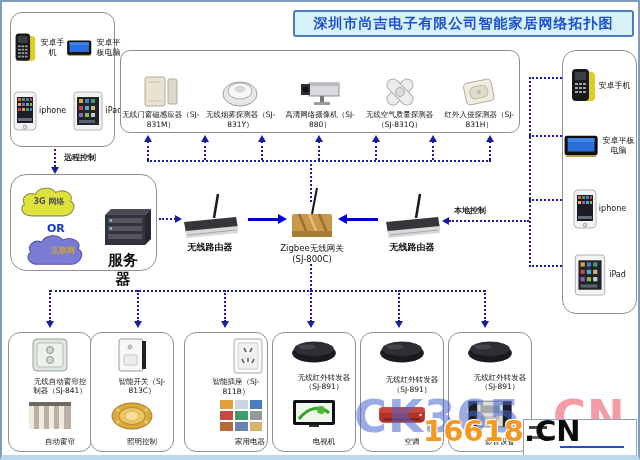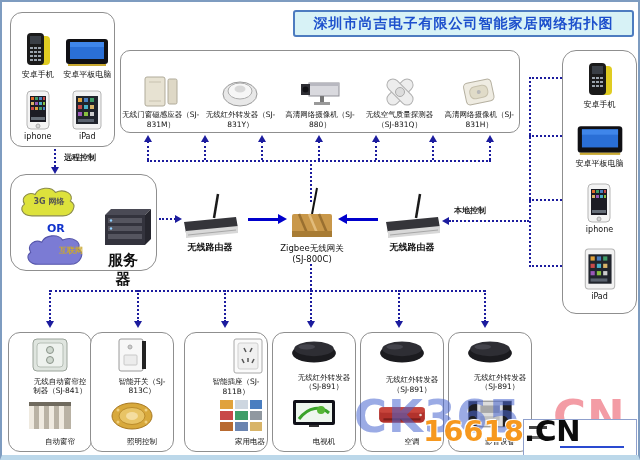--- a/index.html
+++ b/index.html
@@ -2,21 +2,21 @@
 <html><head>
 <meta charset="utf-8">
 <style>
   html,body{margin:0;padding:0;background:#e8eef4;}
   #stage{position:relative;width:640px;height:460px;background:#ffffff;
          border:2px solid #7e9cc0;border-bottom:5px solid #bcd8ea;box-sizing:border-box;
          font-family:"DejaVu Sans","Liberation Sans",sans-serif;overflow:hidden;}
   .box{position:absolute;border:1px solid #8f8f8f;border-radius:14px;background:#fff;box-sizing:border-box;}
   .lbl{font-size:8px;color:#111;text-align:center;line-height:1.25;}
   .lbl.b{font-weight:bold;}
-  .ditem{display:flex;flex-direction:column;align-items:center;justify-content:flex-end;gap:2px;}
+  .ditem{display:flex;align-items:center;justify-content:flex-end;gap:2px;}
   
   .dh{position:absolute;height:0;border-top:2px dotted #1c1c9e;}
   .dv{position:absolute;width:0;border-left:2px dotted #1c1c9e;}
   .ah{position:absolute;width:0;height:0;}
   .ah.up{border-left:4px solid transparent;border-right:4px solid transparent;border-bottom:7px solid #1c1c9e;}
   .ah.down{border-left:4px solid transparent;border-right:4px solid transparent;border-top:7px solid #1c1c9e;}
   .ah.left{border-top:4px solid transparent;border-bottom:4px solid transparent;border-right:7px solid #1c1c9e;}
   .ah.right{border-top:4px solid transparent;border-bottom:4px solid transparent;border-left:7px solid #1c1c9e;}
   .sl{position:absolute;height:3px;background:#0000cc;}
   .sa{position:absolute;width:0;height:0;}
@@ -139,21 +139,21 @@
 
   <div class="box" id="netBox">
     <svg style="position:absolute;left:6px;top:8px;" width="64" height="38" viewBox="0 0 60 34">
       <path d="M14 30 C5 30 2 23 7 19 C3 12 11 7 17 10 C20 3 32 2 36 8 C45 4 54 10 50 16 C57 20 52 30 43 30 Z" fill="#dde23c" stroke="#8a8a4a"></path>
     </svg>
     <div class="lbl b" style="position:absolute;left:14px;top:22px;width:48px;color:#555;">3G 网络</div>
     <div style="position:absolute;left:36px;top:47px;font-weight:bold;font-size:11px;color:#1133cc;">OR</div>
     <svg style="position:absolute;left:12px;top:56px;" width="66" height="38" viewBox="0 0 60 34">
       <path d="M14 30 C5 30 2 23 7 19 C3 12 11 7 17 10 C20 3 32 2 36 8 C45 4 54 10 50 16 C57 20 52 30 43 30 Z" fill="#7b7bd4" stroke="#5555aa"></path>
     </svg>
-    <div class="lbl b" style="position:absolute;left:36px;top:71px;width:48px;color:#caa832;">互联网</div>
+    <div class="lbl b" style="position:absolute;left:28px;top:71px;width:48px;color:#caa832;">互联网</div>
     <svg style="position:absolute;left:84px;top:32px;" width="56" height="44" viewBox="0 0 56 44">
       <polygon points="10,8 50,8 56,2 16,2" fill="#4a4a55"></polygon>
       <polygon points="50,8 56,2 56,32 50,38" fill="#26262e"></polygon>
       <rect x="10" y="8" width="40" height="30" fill="#33333d"></rect>
       <rect x="13" y="11" width="34" height="5" fill="#55555f"></rect>
       <rect x="13" y="19" width="34" height="5" fill="#55555f"></rect>
       <rect x="13" y="27" width="34" height="5" fill="#55555f"></rect>
       <circle cx="16" cy="13.5" r="1.2" fill="#8fd0ff"></circle>
         <circle cx="16" cy="21.5" r="1.2" fill="#8fd0ff"></circle>
     </svg>
@@ -208,21 +208,21 @@
         <rect x="27" y="5" width="9" height="25" rx="1.5" fill="#ded8c6" stroke="#b0ab9a"></rect>
       </svg>
       <div class="lbl">无线门窗磁感应器（SJ-831M）</div>
     </div>
     <div class="scell">
       <svg width="40" height="36" viewBox="0 0 40 36">
         <ellipse cx="20" cy="20" rx="17" ry="12" fill="#e8e8e8" stroke="#9a9a9a"></ellipse>
         <ellipse cx="20" cy="17" rx="12" ry="8" fill="#f6f6f6" stroke="#ababab"></ellipse>
         <ellipse cx="20" cy="15" rx="5.5" ry="3.5" fill="#d8d8d8"></ellipse>
       </svg>
-      <div class="lbl">无线红外转发器（SJ-831Y）</div>
+      <div class="lbl">无线烟雾探测器（SJ-831Y）</div>
     </div>
     <div class="scell">
       <svg width="44" height="34" viewBox="0 0 44 34">
         <rect x="11" y="7" width="30" height="13" fill="#d9d9de" stroke="#909098"></rect>
         <rect x="11" y="7" width="30" height="3" fill="#b8b8c0"></rect>
         <rect x="3" y="8" width="9" height="11" fill="#2e2e34"></rect>
         <circle cx="7.5" cy="13.5" r="3" fill="#101014"></circle>
         <rect x="22" y="20" width="4" height="6" fill="#777"></rect>
         <rect x="16" y="26" width="16" height="3" fill="#999"></rect>
       </svg>
@@ -239,21 +239,21 @@
       <div class="lbl">无线空气质量探测器（SJ-831Q）</div>
     </div>
     <div class="scell">
       <svg width="42" height="34" viewBox="0 0 42 34">
         <g transform="rotate(-12 21 17)">
           <rect x="7" y="5" width="28" height="22" rx="4" fill="#efece2" stroke="#b5b0a0"></rect>
           <rect x="12" y="10" width="18" height="12" rx="5" fill="#e0dbc8" stroke="#c6c0ac"></rect>
           <circle cx="21" cy="16" r="2" fill="#b8b8b8"></circle>
         </g>
       </svg>
-      <div class="lbl">高清网络摄像机（SJ-831H）</div>
+      <div class="lbl">红外入侵探测器（SJ-831H）</div>
     </div>
   </div>
 
   <div class="ah up" style="left:142px;top:133px;"></div>
   <div class="dv" style="left:145px;top:139px;height:19px;"></div>
   <div class="ah up" style="left:199px;top:133px;"></div>
   <div class="dv" style="left:202px;top:139px;height:19px;"></div>
   <div class="ah up" style="left:256px;top:133px;"></div>
   <div class="dv" style="left:259px;top:139px;height:19px;"></div>
   <div class="ah up" style="left:313px;top:133px;"></div>

